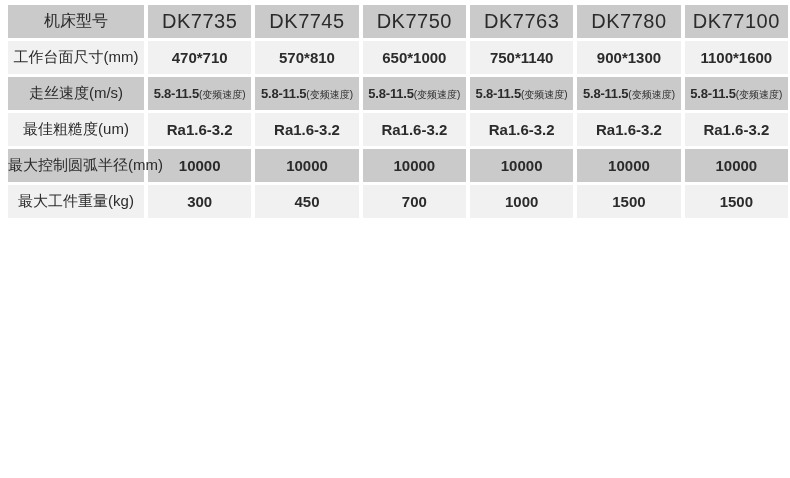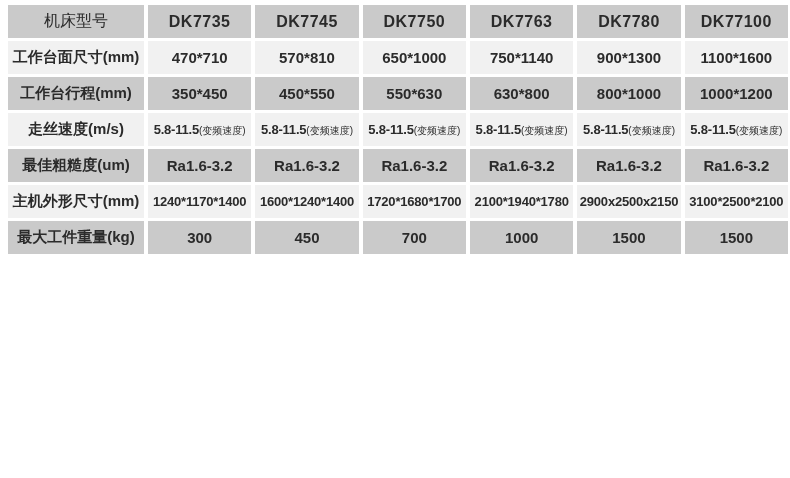--- a/index.html
+++ b/index.html
@@ -28,22 +28,22 @@
     padding:0;
     text-align:center;
     vertical-align:middle;
     white-space:nowrap;
     overflow:visible;
   }
   thead th{background:var(--row-gray);}
   tbody tr:nth-child(odd)  td{background:var(--row-light);}
   tbody tr:nth-child(even) td{background:var(--row-gray);}
   .model-label{font-size:16px;font-weight:400;}
-  .model-name{font-size:16px;font-weight:700;letter-spacing:.5px;}
-  .row-label{font-size:15px;font-weight:700;margin-top:18px;}
+  .model-name{font-size:20px;font-weight:400;letter-spacing:.5px;}
+  .row-label{font-size:15px;font-weight:400;margin-top:18px;}
   td.value{font-size:15px;font-weight:700;}
   tr.compact td.value{font-size:13px;letter-spacing:-0.2px;margin-top:8px;}
   td.value .small-suffix{font-size:10px;font-weight:400;letter-spacing:0;}
 </style>
 </head>
 <body>
 
 <div class="page">
   <table class="spec">
     <colgroup>
@@ -69,55 +69,46 @@
     <tbody>
         <tr>
           <td class="row-label">工作台面尺寸(mm)</td>
           <td class="value"><span>470*710</span></td>
           <td class="value"><span>570*810</span></td>
           <td class="value"><span>650*1000</span></td>
           <td class="value"><span>750*1140</span></td>
           <td class="value"><span>900*1300</span></td>
           <td class="value"><span>1100*1600</span></td>
         </tr>
-        <tr>
-          <td class="row-label">工作台行程(mm)</td>
-          <td class="value"><span>350*450</span></td>
-          <td class="value"><span>450*550</span></td>
-          <td class="value"><span>550*630</span></td>
-          <td class="value"><span>630*800</span></td>
-          <td class="value"><span>800*1000</span></td>
-          <td class="value"><span>1000*1200</span></td>
-        </tr>
         <tr class="compact">
           <td class="row-label">走丝速度(m/s)</td>
           <td class="value"><span>5.8-11.5</span><span class="small-suffix">(变频速度)</span></td>
           <td class="value"><span>5.8-11.5</span><span class="small-suffix">(变频速度)</span></td>
           <td class="value"><span>5.8-11.5</span><span class="small-suffix">(变频速度)</span></td>
           <td class="value"><span>5.8-11.5</span><span class="small-suffix">(变频速度)</span></td>
           <td class="value"><span>5.8-11.5</span><span class="small-suffix">(变频速度)</span></td>
           <td class="value"><span>5.8-11.5</span><span class="small-suffix">(变频速度)</span></td>
         </tr>
         <tr>
           <td class="row-label">最佳粗糙度(um)</td>
           <td class="value"><span>Ra1.6-3.2</span></td>
           <td class="value"><span>Ra1.6-3.2</span></td>
           <td class="value"><span>Ra1.6-3.2</span></td>
           <td class="value"><span>Ra1.6-3.2</span></td>
           <td class="value"><span>Ra1.6-3.2</span></td>
           <td class="value"><span>Ra1.6-3.2</span></td>
         </tr>
-        <tr class="compact">
-          <td class="row-label">主机外形尺寸(mm)</td>
-          <td class="value"><span>1240*1170*1400</span></td>
-          <td class="value"><span>1600*1240*1400</span></td>
-          <td class="value"><span>1720*1680*1700</span></td>
-          <td class="value"><span>2100*1940*1780</span></td>
-          <td class="value"><span>2900x2500x2150</span></td>
-          <td class="value"><span>3100*2500*2100</span></td>
+        <tr>
+          <td class="row-label">最大控制圆弧半径(mm)</td>
+          <td class="value"><span>10000</span></td>
+          <td class="value"><span>10000</span></td>
+          <td class="value"><span>10000</span></td>
+          <td class="value"><span>10000</span></td>
+          <td class="value"><span>10000</span></td>
+          <td class="value"><span>10000</span></td>
         </tr>
         <tr>
           <td class="row-label">最大工件重量(kg)</td>
           <td class="value"><span>300</span></td>
           <td class="value"><span>450</span></td>
           <td class="value"><span>700</span></td>
           <td class="value"><span>1000</span></td>
           <td class="value"><span>1500</span></td>
           <td class="value"><span>1500</span></td>
         </tr>

